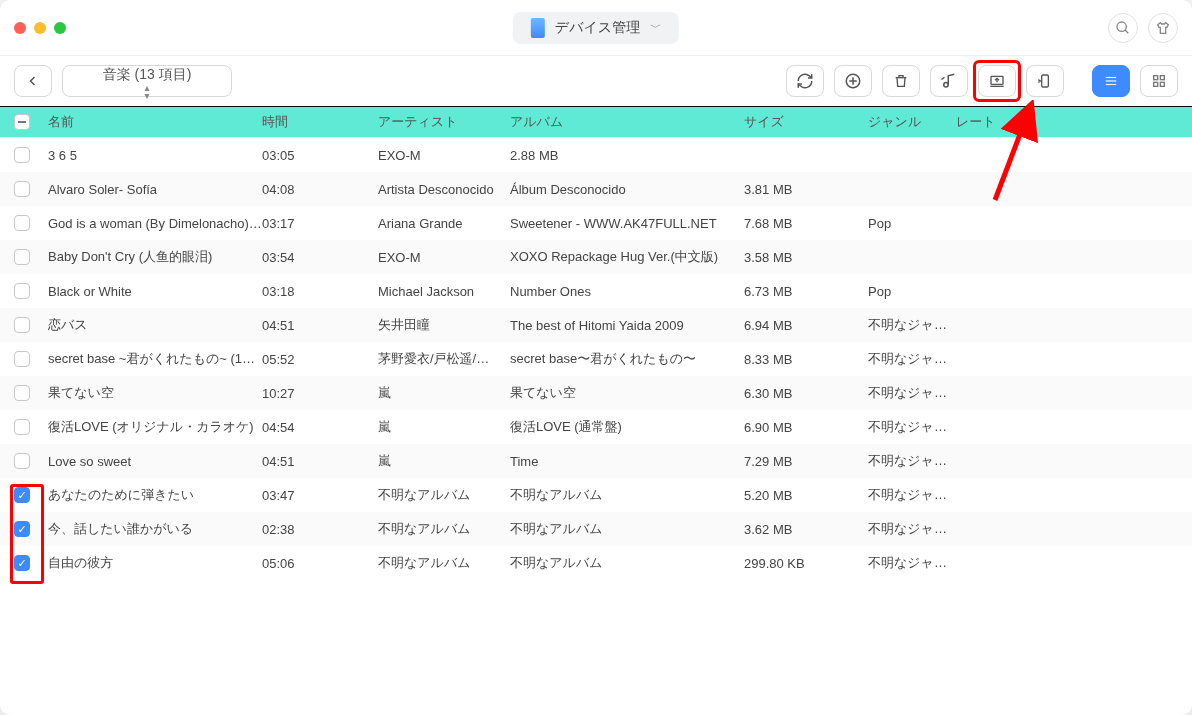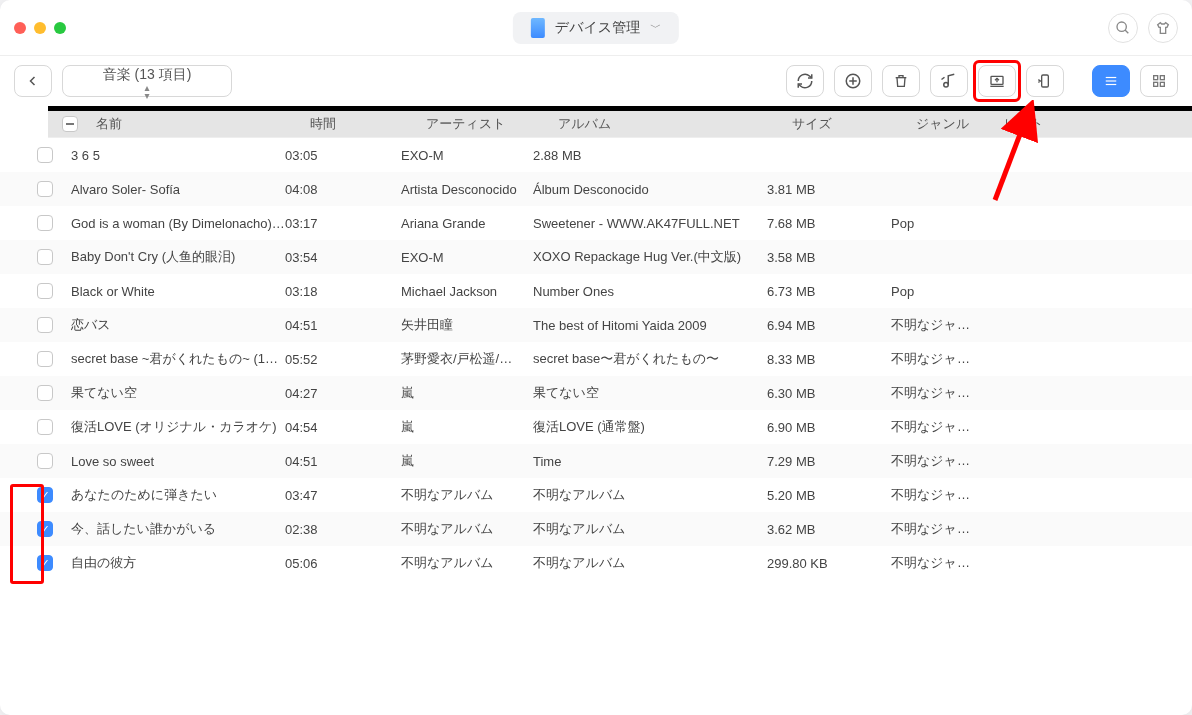--- a/index.html
+++ b/index.html
@@ -28,22 +28,22 @@
 .select-arrows { font-size: 10px; line-height: 8px; display:flex; flex-direction:column; color:#888; }
 .toolbar-spacer { flex: 1; }
 .view-btn { width: 38px; height: 32px; border: 1px solid #d8d8d8; border-radius: 8px; display:flex; align-items:center; justify-content:center; }
 .view-btn.active { background: #3d8bff; border-color: #3d8bff; color: #fff; }
 .highlight-box-btn { position: relative; }
 .highlight-box-btn::before { content:''; position:absolute; inset:-6px; border:3px solid #ff0000; border-radius:6px; pointer-events:none; }
 
 
 .table-wrap { flex: 1; overflow: hidden; }
 .thead, .trow { display: flex; align-items: center; font-size: 13px; }
-.thead { height: 32px; background: #e5e5e5; border-top: 5px solid #000000; border-bottom: 1px solid #eee; color: #555; margin-left: 48px; }
-.trow { height: 34px; color: #444; padding-left: 23px; }
+.thead { height: 32px; background: #5eead4; border-top: 1px solid #000000; border-bottom: 1px solid #eee; color: #555; }
+.trow { height: 34px; color: #444; }
 .trow:nth-child(even) { background: #fafafa; }
 .col-check { width: 44px; display:flex; justify-content:center; }
 .col-name { width: 218px; padding-left: 4px; white-space:nowrap; overflow:hidden; text-overflow:ellipsis; }
 .col-time { width: 116px; }
 .col-artist { width: 132px; white-space:nowrap; overflow:hidden; text-overflow:ellipsis; }
 .col-album { width: 234px; white-space:nowrap; overflow:hidden; text-overflow:ellipsis; }
 .col-size { width: 124px; }
 .col-genre { width: 88px; white-space:nowrap; overflow:hidden; text-overflow:ellipsis; }
 .col-rate { width: 70px; white-space:nowrap; overflow:hidden; text-overflow:ellipsis; }
 
@@ -262,21 +262,21 @@
           <div class="col-album">secret base〜君がくれたもの〜</div>
           <div class="col-size">8.33 MB</div>
           <div class="col-genre">不明なジャ…</div>
           <div class="col-rate"></div>
         </div>
         <div class="trow">
           <div class="col-check">
             <div class="chk"></div>
           </div>
           <div class="col-name">果てない空</div>
-          <div class="col-time">04:27</div>
+          <div class="col-time">10:27</div>
           <div class="col-artist">嵐</div>
           <div class="col-album">果てない空</div>
           <div class="col-size">6.30 MB</div>
           <div class="col-genre">不明なジャ…</div>
           <div class="col-rate"></div>
         </div>
         <div class="trow">
           <div class="col-check">
             <div class="chk"></div>
           </div>

